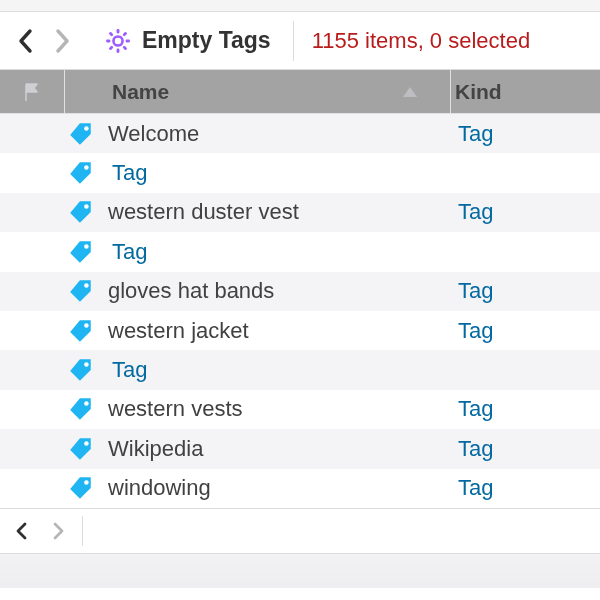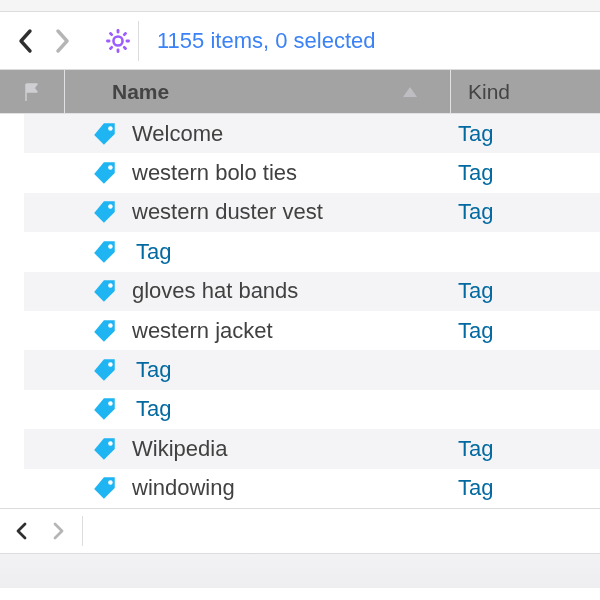--- a/index.html
+++ b/index.html
@@ -46,57 +46,56 @@
     padding-right: 22px;
   }
   .vsep {
     width: 1px;
     height: 40px;
     background: #dcdcde;
     margin-left: 0;
   }
   .status {
     font-size: 22px;
-    color: #3b82f6;
+    color: #b91c1c;
     margin-left: 18px;
     font-weight: 400;
   }
 
   
   .col-header {
     display: grid;
     grid-template-columns: 64px 40px 1fr 60px 150px;
     align-items: center;
     height: 44px;
     border-bottom: 1px solid #e1e1e3;
     background: #a3a3a3;
     font-size: 21px;
     color: #444;
   }
   .col-header .hname { font-weight: 700; padding-left: 8px; }
-  .col-header .hkind { font-weight: 400; padding-left: 17px; }
+  .col-header .hkind { font-weight: 700; padding-left: 4px; }
   .col-header .hdiv {
     border-left: 1px solid #e1e1e3;
     height: 100%;
     display: flex; align-items: center;
   }
   .flag-cell {
     display: flex; align-items: center; justify-content: center;
     height: 100%;
   }
   .sort-arrow {
     display: flex; align-items: center; justify-content: center;
     width: 40px; height: 100%;
   }
 
   
   .list {
     height: 394px;
     overflow: hidden;
-    margin-left: 24px;
   }
   .row {
     display: grid;
     grid-template-columns: 104px 1fr 150px;
     align-items: center;
     height: 39.4px;
     font-size: 22px;
   }
   .row.striped { background: #f4f4f6; }
   .row .icon-cell {
@@ -165,20 +164,21 @@
             <rect x="-1.3" y="-11" width="2.6" height="4" rx="1"></rect>
             <rect x="-1.3" y="7" width="2.6" height="4" rx="1"></rect>
             <rect x="7" y="-1.3" width="4" height="2.6" rx="1"></rect>
             <rect x="-11" y="-1.3" width="4" height="2.6" rx="1"></rect>
           </g>
         </g>
       </g>
     </svg>
   </div>
 
+  <div class="title">Empty Tags</div>
   <div class="vsep"></div>
   <div class="status">1155 items, 0 selected</div>
 </div>
 
 <div class="col-header">
   <div class="flag-cell hdiv" style="border-left:none">
     <svg width="18" height="20" viewBox="0 0 18 20">
       <path d="M3 2 L3 19 M3 2 L14 2 L11 6 L14 10 L3 10" fill="#cfcfd3" stroke="#cfcfd3" stroke-width="1.5" stroke-linejoin="round"></path>
     </svg>
   </div>
@@ -203,21 +203,20 @@
       <div class="name-cell">Welcome</div>
       <div class="kind-cell">Tag</div>
     </div>
     <div class="row">
       <div class="icon-cell">
         <svg class="tag-icon" viewBox="0 0 24 24">
           <path d="M11 2 L21 2 L21 12 L11 22 L2 13 Z" fill="#1fb5f3"></path>
           <circle cx="17" cy="7" r="2.1" fill="#fff"></circle>
         </svg>
       </div>
-      <div class="name-cell">western bolo ties</div>
       <div class="kind-cell">Tag</div>
     </div>
     <div class="row striped">
       <div class="icon-cell">
         <svg class="tag-icon" viewBox="0 0 24 24">
           <path d="M11 2 L21 2 L21 12 L11 22 L2 13 Z" fill="#1fb5f3"></path>
           <circle cx="17" cy="7" r="2.1" fill="#fff"></circle>
         </svg>
       </div>
       <div class="name-cell">western duster vest</div>
@@ -261,20 +260,21 @@
       </div>
       <div class="kind-cell">Tag</div>
     </div>
     <div class="row">
       <div class="icon-cell">
         <svg class="tag-icon" viewBox="0 0 24 24">
           <path d="M11 2 L21 2 L21 12 L11 22 L2 13 Z" fill="#1fb5f3"></path>
           <circle cx="17" cy="7" r="2.1" fill="#fff"></circle>
         </svg>
       </div>
+      <div class="name-cell">western vests</div>
       <div class="kind-cell">Tag</div>
     </div>
     <div class="row striped">
       <div class="icon-cell">
         <svg class="tag-icon" viewBox="0 0 24 24">
           <path d="M11 2 L21 2 L21 12 L11 22 L2 13 Z" fill="#1fb5f3"></path>
           <circle cx="17" cy="7" r="2.1" fill="#fff"></circle>
         </svg>
       </div>
       <div class="name-cell">Wikipedia</div>

